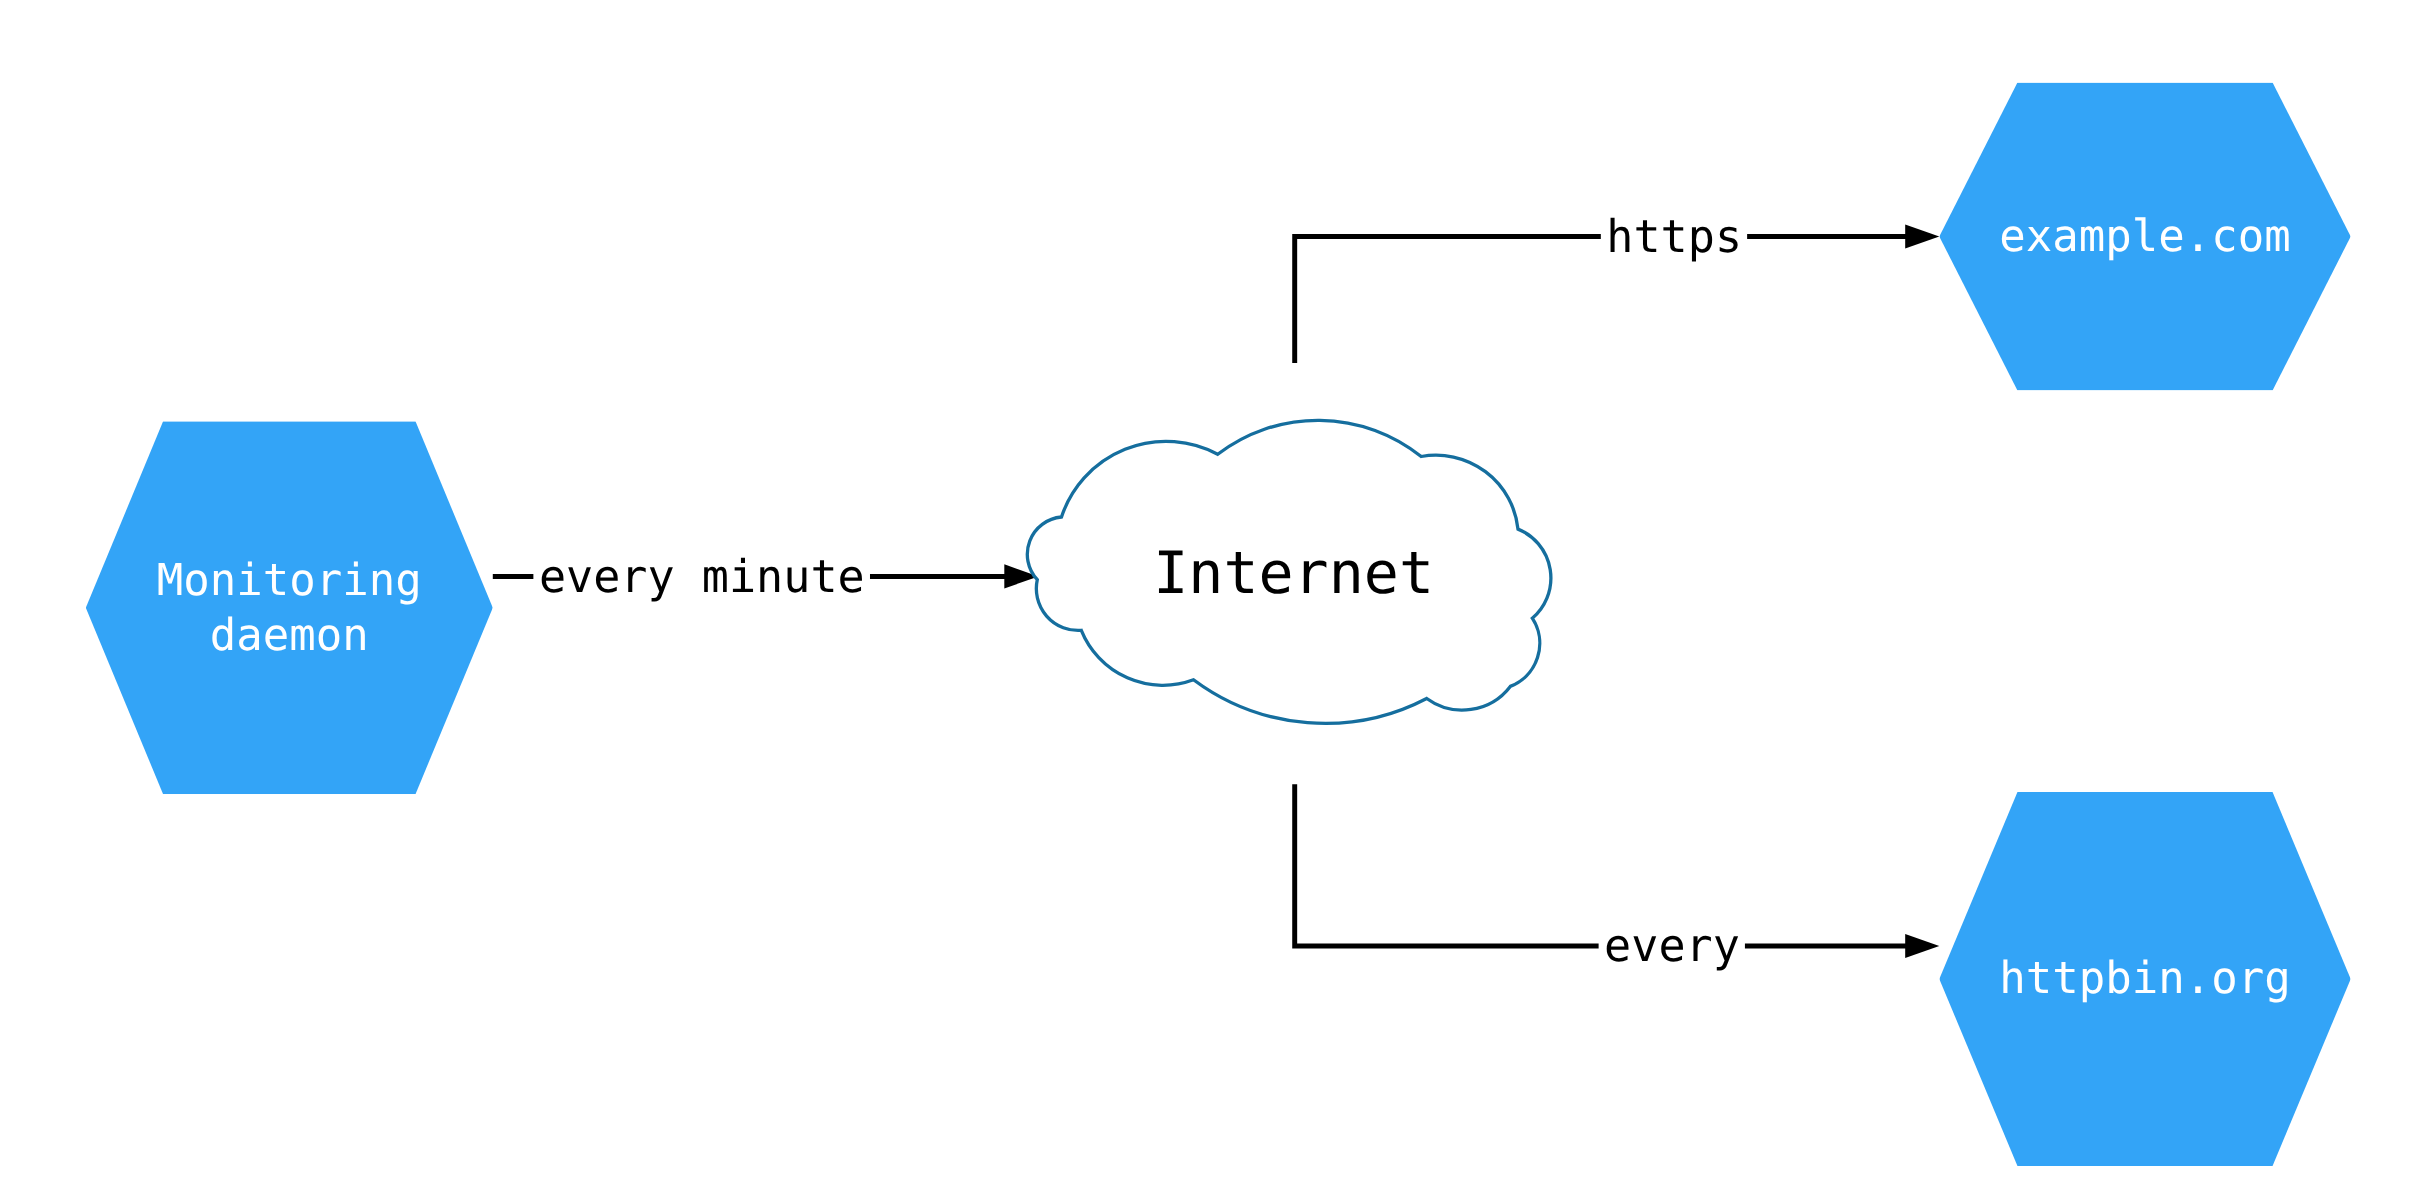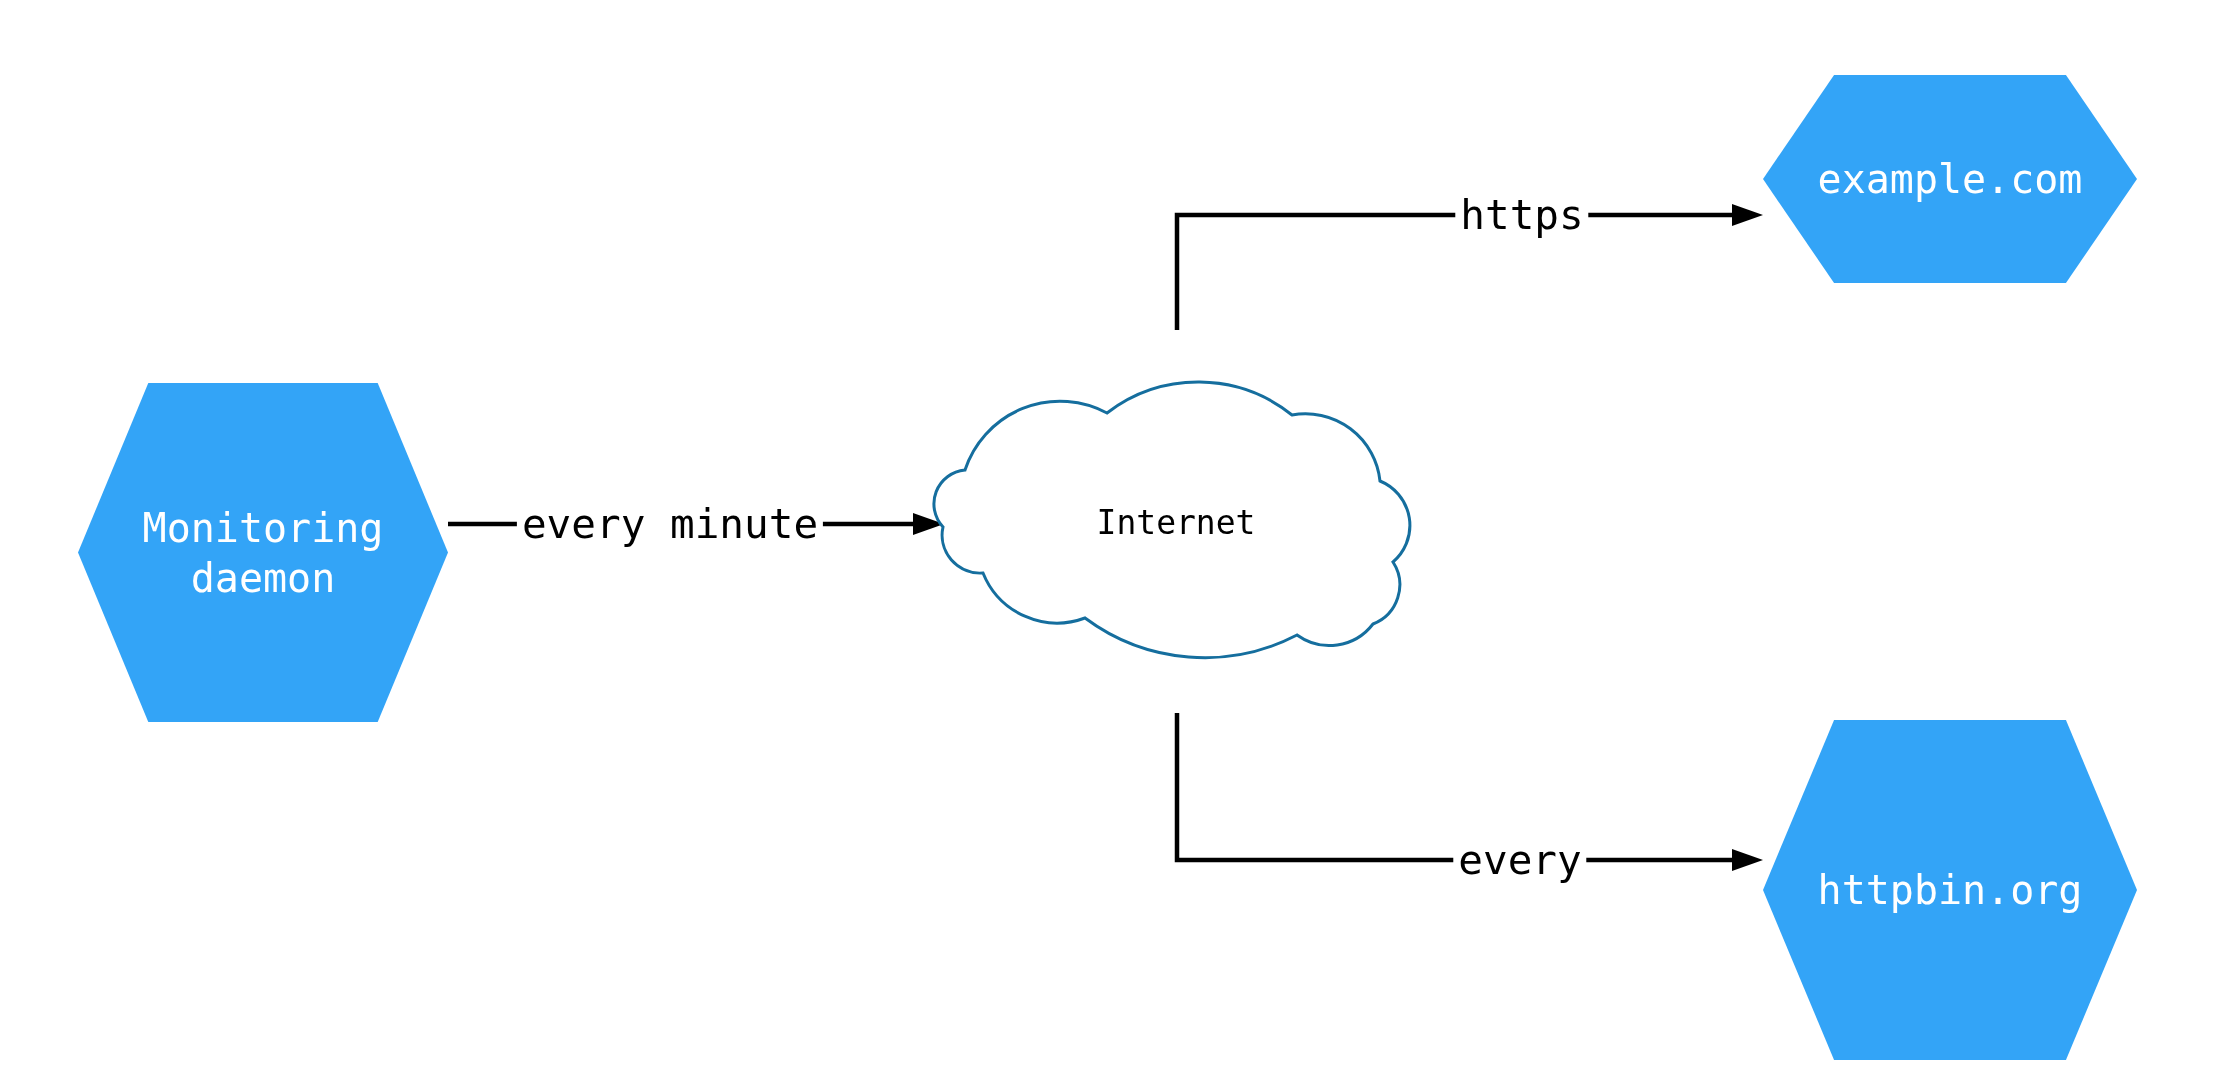--- a/index.html
+++ b/index.html
@@ -49,21 +49,21 @@
     color: var(--hex-text);
     font-size: 40px;
     line-height: 1.25;
     text-align: center;
     white-space: pre-line;
   }
   .node-label-dark {
     position: absolute;
     transform: translate(-50%, -50%);
     color: #000000;
-    font-size: 33px;
+    font-size: 53px;
     white-space: nowrap;
   }
   .edge-label {
     position: absolute;
     transform: translate(-50%, -50%);
     color: #000000;
     font-size: 41px;
     background: var(--bg);
     padding: 0 5px;
     white-space: nowrap;
@@ -99,29 +99,29 @@
            A 38 38 0 0 1 0 144
            Z"></path>
     </g>
   </svg>
 
   <div class="hex" style="left:78px; top:383px; width:370px; height:339px;">
     <span class="hex-label">Monitoring
 daemon</span>
   </div>
 
-  <div class="hex" style="left:1763px; top:75px; width:374px; height:208px;">
+  <div class="hex" style="left:1763px; top:75px; width:374px; height:280px;">
     <span class="hex-label">example.com</span>
   </div>
 
   <div class="hex" style="left:1763px; top:720px; width:374px; height:340px;">
     <span class="hex-label">httpbin.org</span>
   </div>
 
   <div class="node-label-dark" style="left:1176px; top:522px;">Internet</div>
 
-  <div class="edge-label" style="left:670px; top:524px;">every minute</div>
+  <div class="edge-label" style="left:638px; top:524px;">every minute</div>
 
   <div class="edge-label" style="left:1522px; top:215px;">https</div>
 
   <div class="edge-label" style="left:1520px; top:860px;">every</div>
 
 </div>
 
 </body></html>

